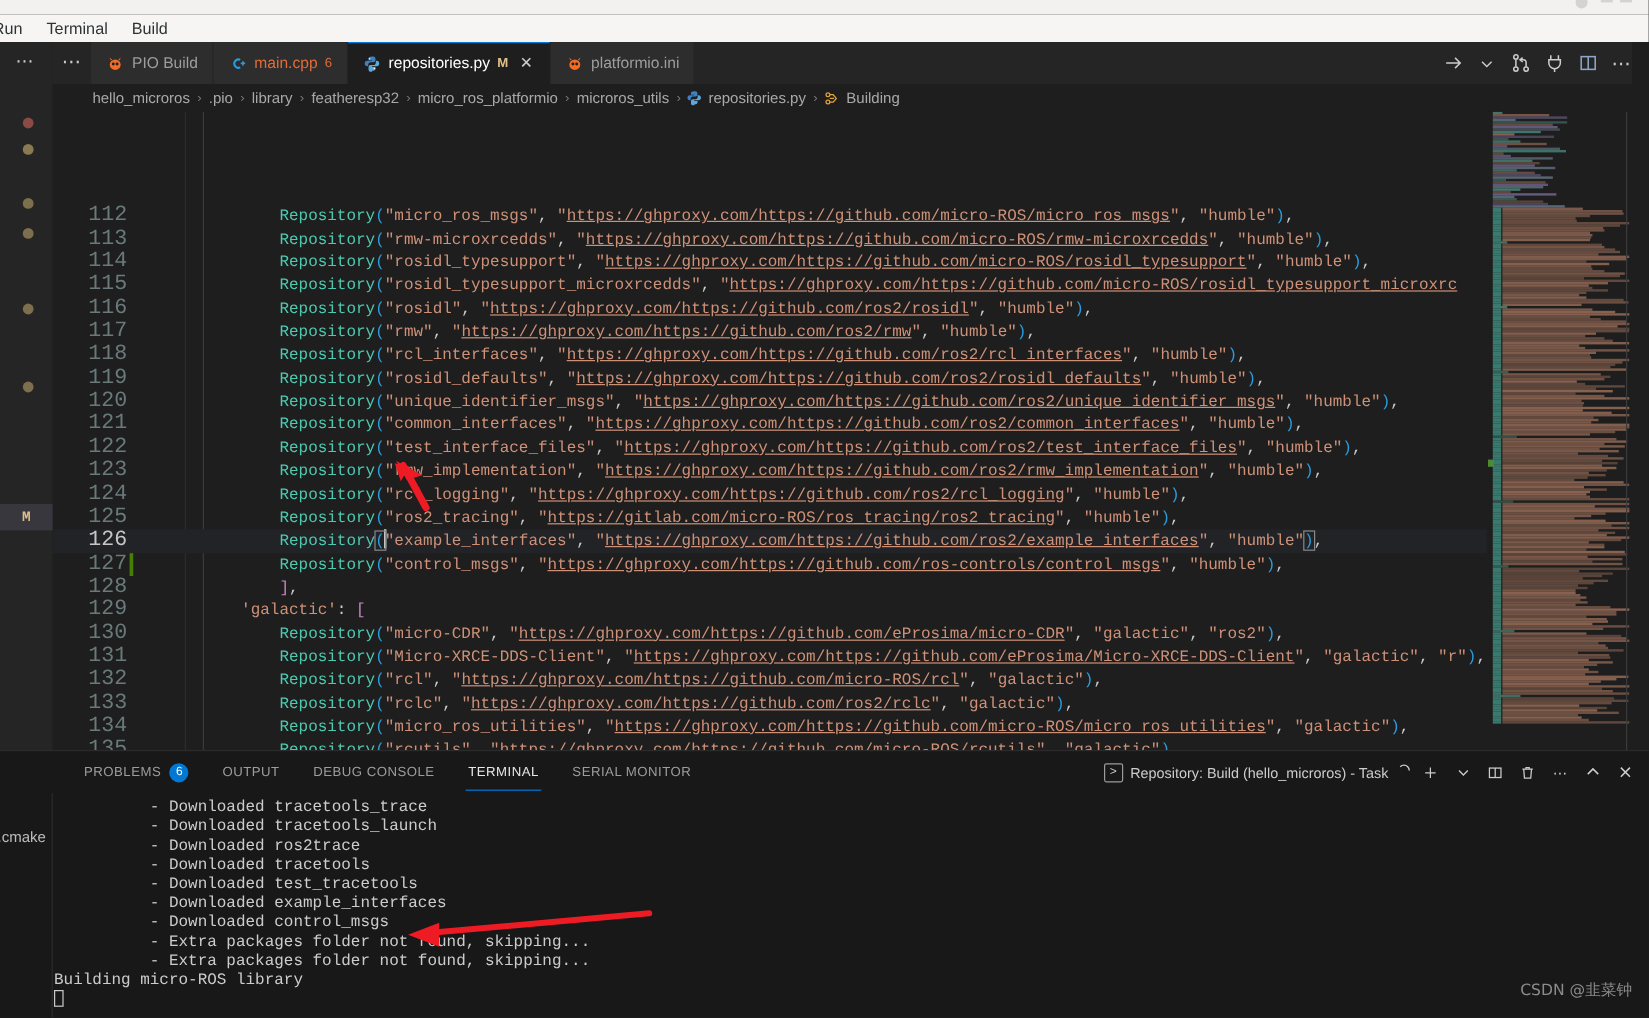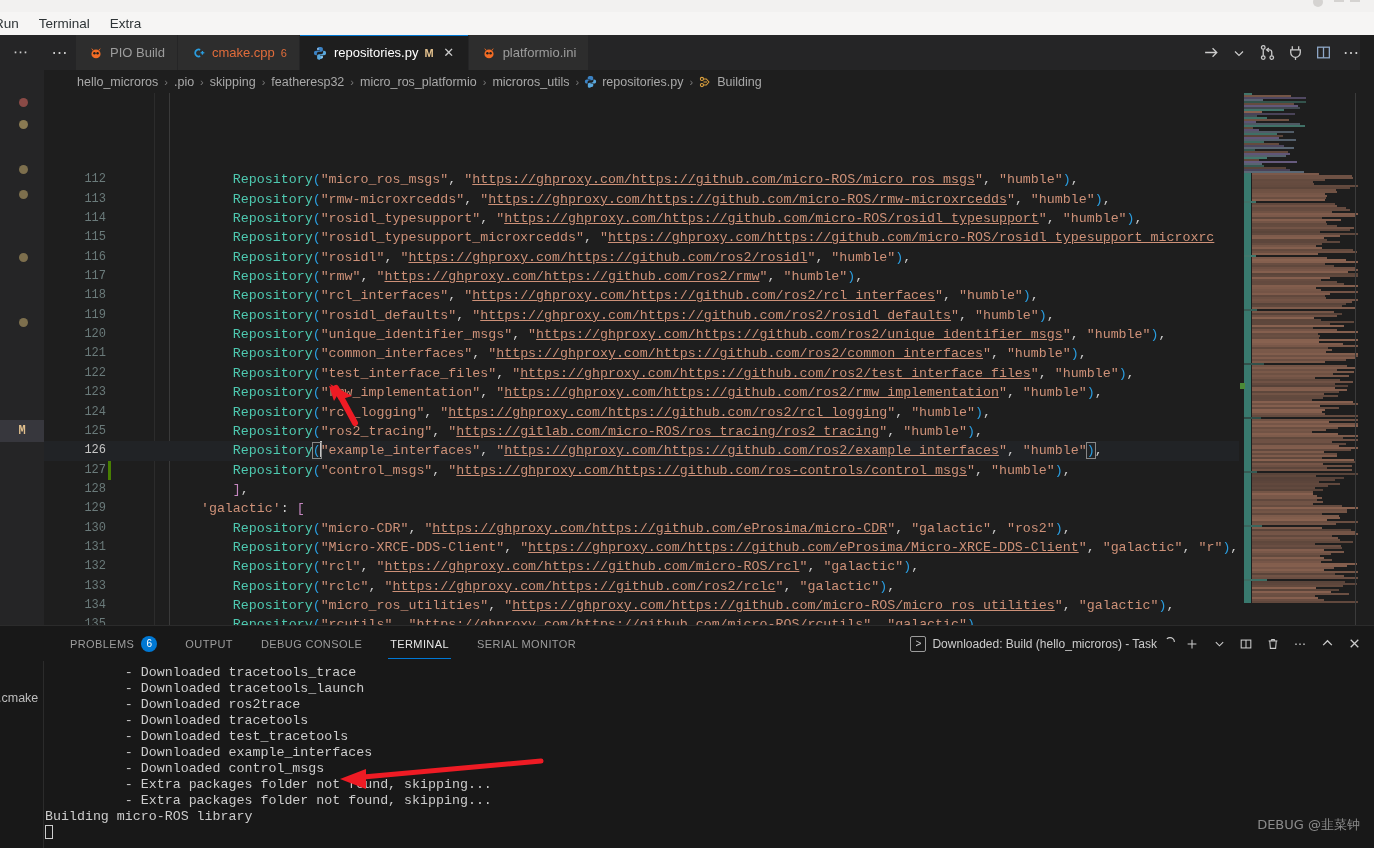--- a/index.html
+++ b/index.html
@@ -107,21 +107,21 @@
     position: absolute; left: 0; top: 0; width: 1195px; height: 532px;
     font-family: "Liberation Mono", monospace; font-size: 13.3px;
     line-height: 19.35px;
     white-space: pre;
   }
   .crow { position: relative; height: 19.35px; }
   .crow.active { background: #212326; }
   .crow.active .lno { color: #c6c6c6; }
   .lno {
     position: absolute; left: 0; width: 62px; text-align: right;
-    color: #6a7a7a; font-size: 12px;
+    color: #6a7a7a; font-size: 18px;
   }
   .ctext { position: absolute; left: 125px; top: 0; }
   .vline { position: absolute; left: 125px; top: 0; width: 1px; height: 532px; background: #3a3a3a; }
   .vline2 { position: absolute; left: 110px; top: 0; width: 1px; height: 532px; background: #2c2c2c; }
   .chg-green { position: absolute; left: 64px; width: 3px; height: 19px; background: #487e02; }
 
   .t-fn   { color: #4ec9b0; }
   .t-str  { color: #ce9178; }
   .t-url  { color: #ce9178; text-decoration: underline; }
   .t-pun  { color: #cccccc; }
@@ -233,21 +233,21 @@
     <svg class="osbar-right" width="120" height="12">
       <circle cx="68" cy="2" r="5" fill="#d5d3d1"></circle>
       <rect x="84" y="-2" width="10" height="4" fill="#d5d3d1"></rect>
       <rect x="100" y="-3" width="10" height="5" fill="#d5d3d1"></rect>
     </svg>
   </div>
 
   <div class="menubar">
     <span class="mi clipped">Run</span>
     <span class="mi">Terminal</span>
-    <span class="mi">Extra</span>
+    <span class="mi">Build</span>
   </div>
 
   <div class="leftgutter">
     <div class="lg-dots">⋯</div>
     <div class="lg-dot" style="top:63px;background:#8a4a46"></div>
     <div class="lg-dot" style="top:85px;background:#8a7a52"></div>
     <div class="lg-dot" style="top:130px;background:#7d6f4d"></div>
     <div class="lg-dot" style="top:155px;background:#7d6f4d"></div>
     <div class="lg-dot" style="top:218px;background:#7d6f4d"></div>
     <div class="lg-dot" style="top:283px;background:#7d6f4d"></div>
@@ -270,21 +270,21 @@
     </div>
 
     <div class="tab">
       <span class="tab-icon">
         <svg width="14" height="14" viewBox="0 0 16 16">
             <path d="M10.5 4.4a4 4 0 1 0 0 7.2" stroke="#2a9ddf" stroke-width="2" fill="none"></path>
             <rect x="11" y="7" width="4.2" height="1.5" fill="#2a9ddf"></rect>
             <rect x="12.3" y="5.7" width="1.5" height="4.2" fill="#2a9ddf"></rect>
           </svg>
       </span>
-      <span class="tab-label cpp">cmake.cpp</span>
+      <span class="tab-label cpp">main.cpp</span>
       <span class="tab-badge">6</span>
     </div>
 
     <div class="tab active">
       <span class="tab-icon">
         <svg width="14" height="14" viewBox="0 0 16 16">
           <path d="M7.9 1.2c-2 0-3.3.7-3.3 2v1.6h3.4v.6H3.4C2 5.4 1.1 6.4 1.1 8c0 1.6.9 2.6 2.3 2.6h1V8.9c0-1.3 1-2.3 2.3-2.3h2.6c1.1 0 2-.9 2-2V3.2c0-1.1-1-2-2.2-2H7.9z" fill="#3b82c4"></path>
           <path d="M8.1 14.8c2 0 3.3-.7 3.3-2v-1.6H8v-.6h4.6c1.4 0 2.3-1 2.3-2.6 0-1.6-.9-2.6-2.3-2.6h-1v1.7c0 1.3-1 2.3-2.3 2.3H6.7c-1.1 0-2 .9-2 2v2.4c0 1.1 1 2 2.2 2h1.2z" fill="#5aa8dd"></path>
           <circle cx="5.7" cy="3.3" r=".75" fill="#fff"></circle>
             <circle cx="10.3" cy="12.7" r=".75" fill="#fff"></circle>
@@ -343,21 +343,21 @@
       </div>
       <div class="tb-act">⋯</div>
     </div>
   </div>
 
   <div class="breadcrumb">
     <span class="bc-item">hello_microros</span>
     <span class="bc-sep">›</span>
     <span class="bc-item">.pio</span>
     <span class="bc-sep">›</span>
-    <span class="bc-item">skipping</span>
+    <span class="bc-item">library</span>
     <span class="bc-sep">›</span>
     <span class="bc-item">featheresp32</span>
     <span class="bc-sep">›</span>
     <span class="bc-item">micro_ros_platformio</span>
     <span class="bc-sep">›</span>
     <span class="bc-item">microros_utils</span>
     <span class="bc-sep">›</span>
     <span class="bc-ico">
       <svg width="13" height="13" viewBox="0 0 16 16">
         <path d="M7.9 1.2c-2 0-3.3.7-3.3 2v1.6h3.4v.6H3.4C2 5.4 1.1 6.4 1.1 8c0 1.6.9 2.6 2.3 2.6h1V8.9c0-1.3 1-2.3 2.3-2.3h2.6c1.1 0 2-.9 2-2V3.2c0-1.1-1-2-2.2-2H7.9z" fill="#3b82c4"></path>
@@ -870,21 +870,21 @@
       <div class="pt active">
         <span>TERMINAL</span>
       </div>
       <div class="pt">
         <span>SERIAL MONITOR</span>
       </div>
 
       <div class="panel-actions">
         <div class="pa-task">
           <span class="pa-box">&gt;</span>
-          <span>Downloaded: Build (hello_microros) - Task</span>
+          <span>Repository: Build (hello_microros) - Task</span>
           <span>
             <svg width="14" height="14" viewBox="0 0 16 16">
                 <path d="M13 8a5 5 0 0 0-5-5 5 5 0 0 0-3.6 1.5" stroke="#cccccc" stroke-width="1.3" fill="none"></path>
               </svg>
           </span>
         </div>
         <div class="pa-btn">
           <svg width="14" height="14" viewBox="0 0 16 16">
               <path d="M8 3v10M3 8h10" stroke="#cccccc" stroke-width="1.2"></path>
             </svg>
@@ -935,14 +935,14 @@
       <path d="M357 424 L341 389 L334 401 L329 386 L341 389" fill="#ee1b24"></path>
       <path d="M355 423 L336 388" stroke="#ee1b24" stroke-width="6" stroke-linecap="round"></path>
       <path d="M330 384 L352 396 L339 400 Z" fill="#ee1b24"></path>
     </g>
     <g>
       <path d="M541 761 L352 778" stroke="#ee1b24" stroke-width="5" stroke-linecap="round"></path>
       <path d="M340 779 L366 769 L366 789 Z" fill="#ee1b24"></path>
     </g>
   </svg>
 
-  <div class="watermark">DEBUG @韭菜钟</div>
+  <div class="watermark">CSDN @韭菜钟</div>
 </div>
 
 </body></html>

